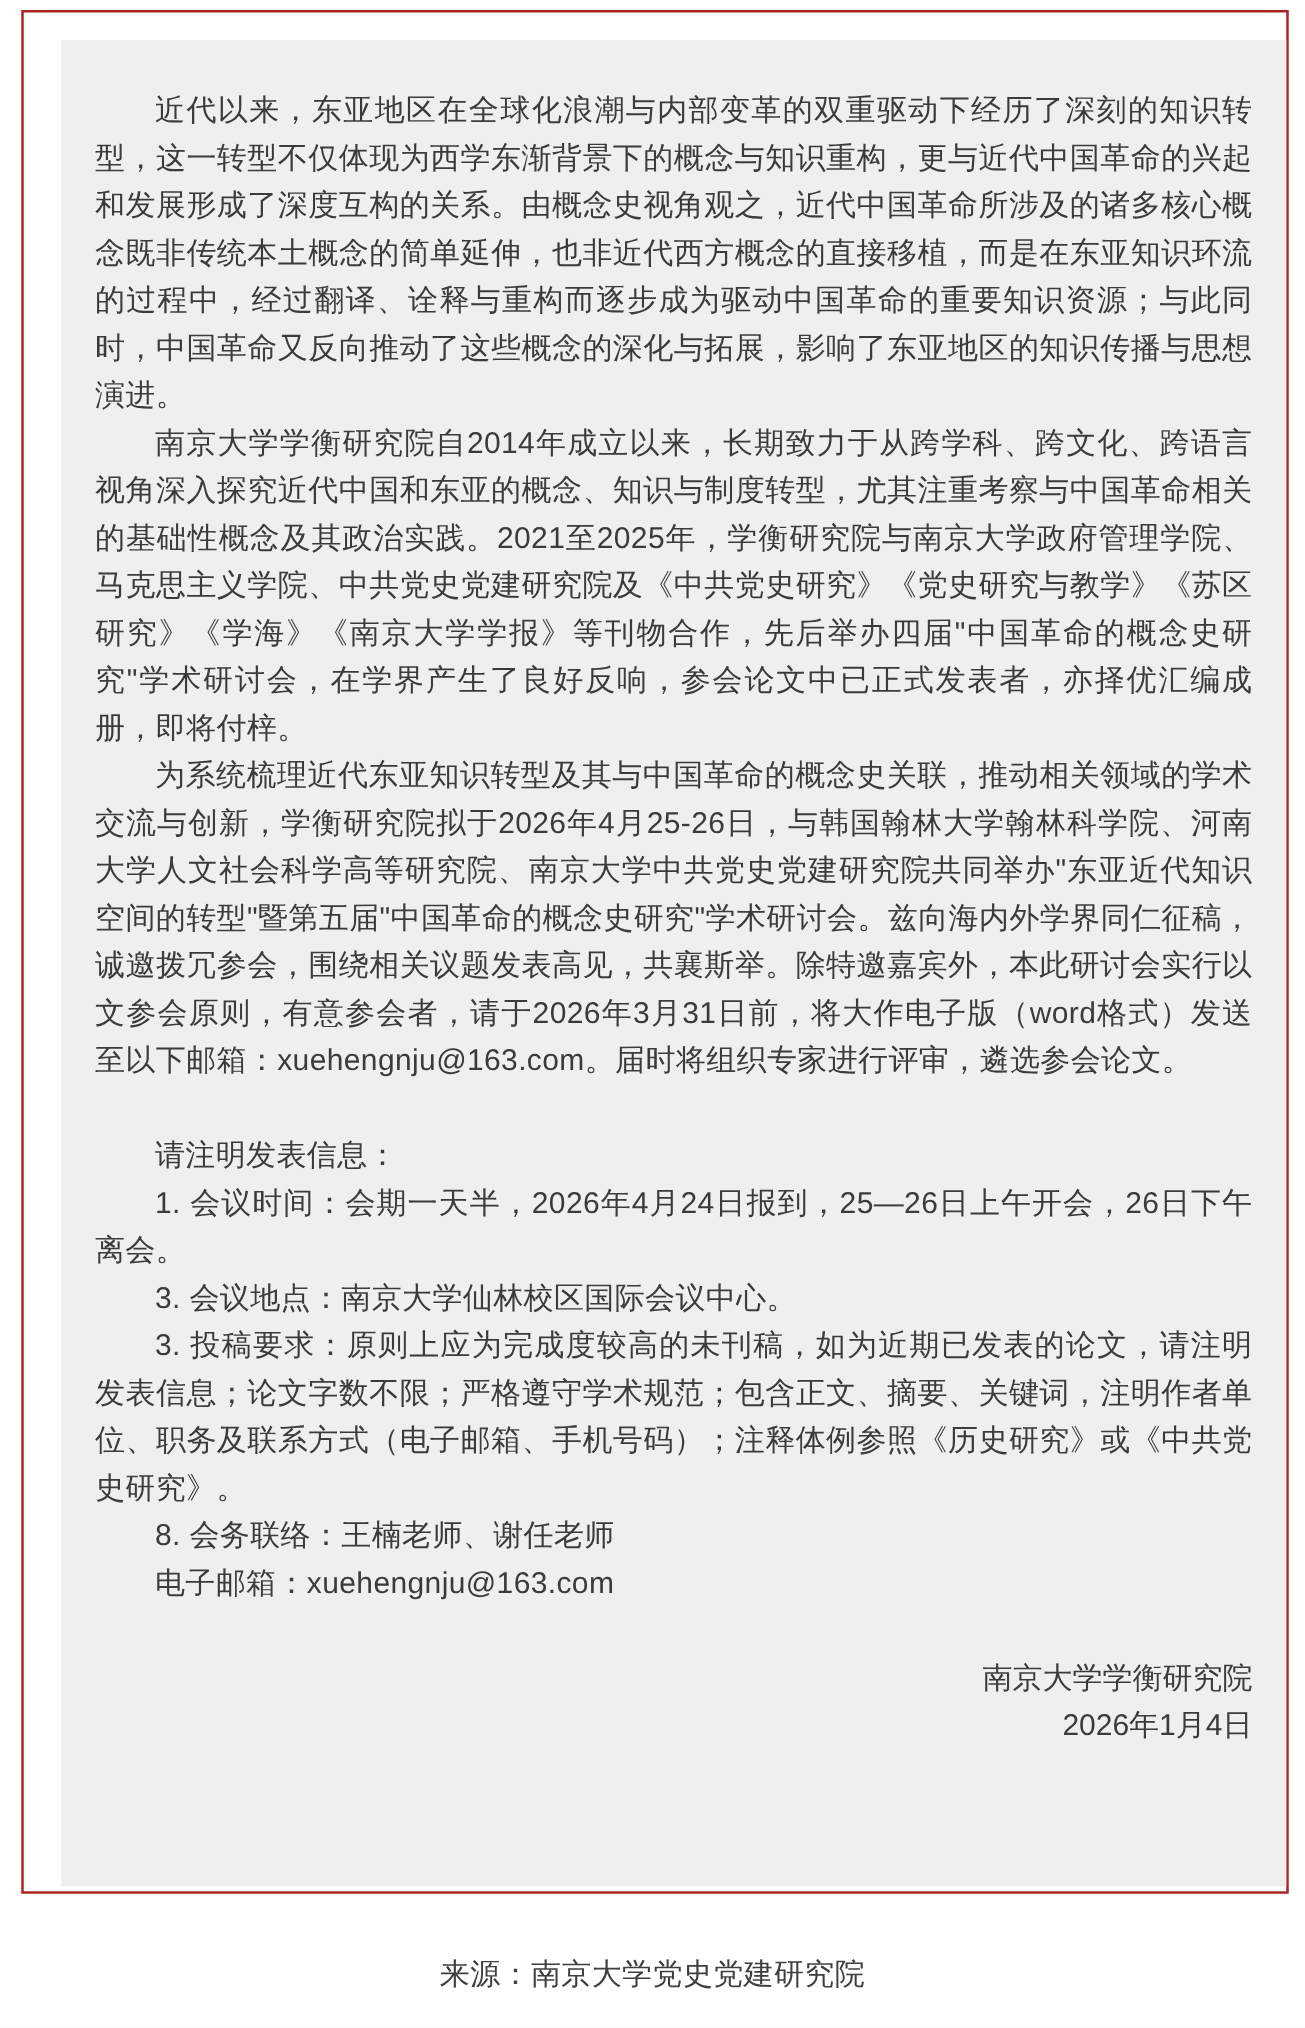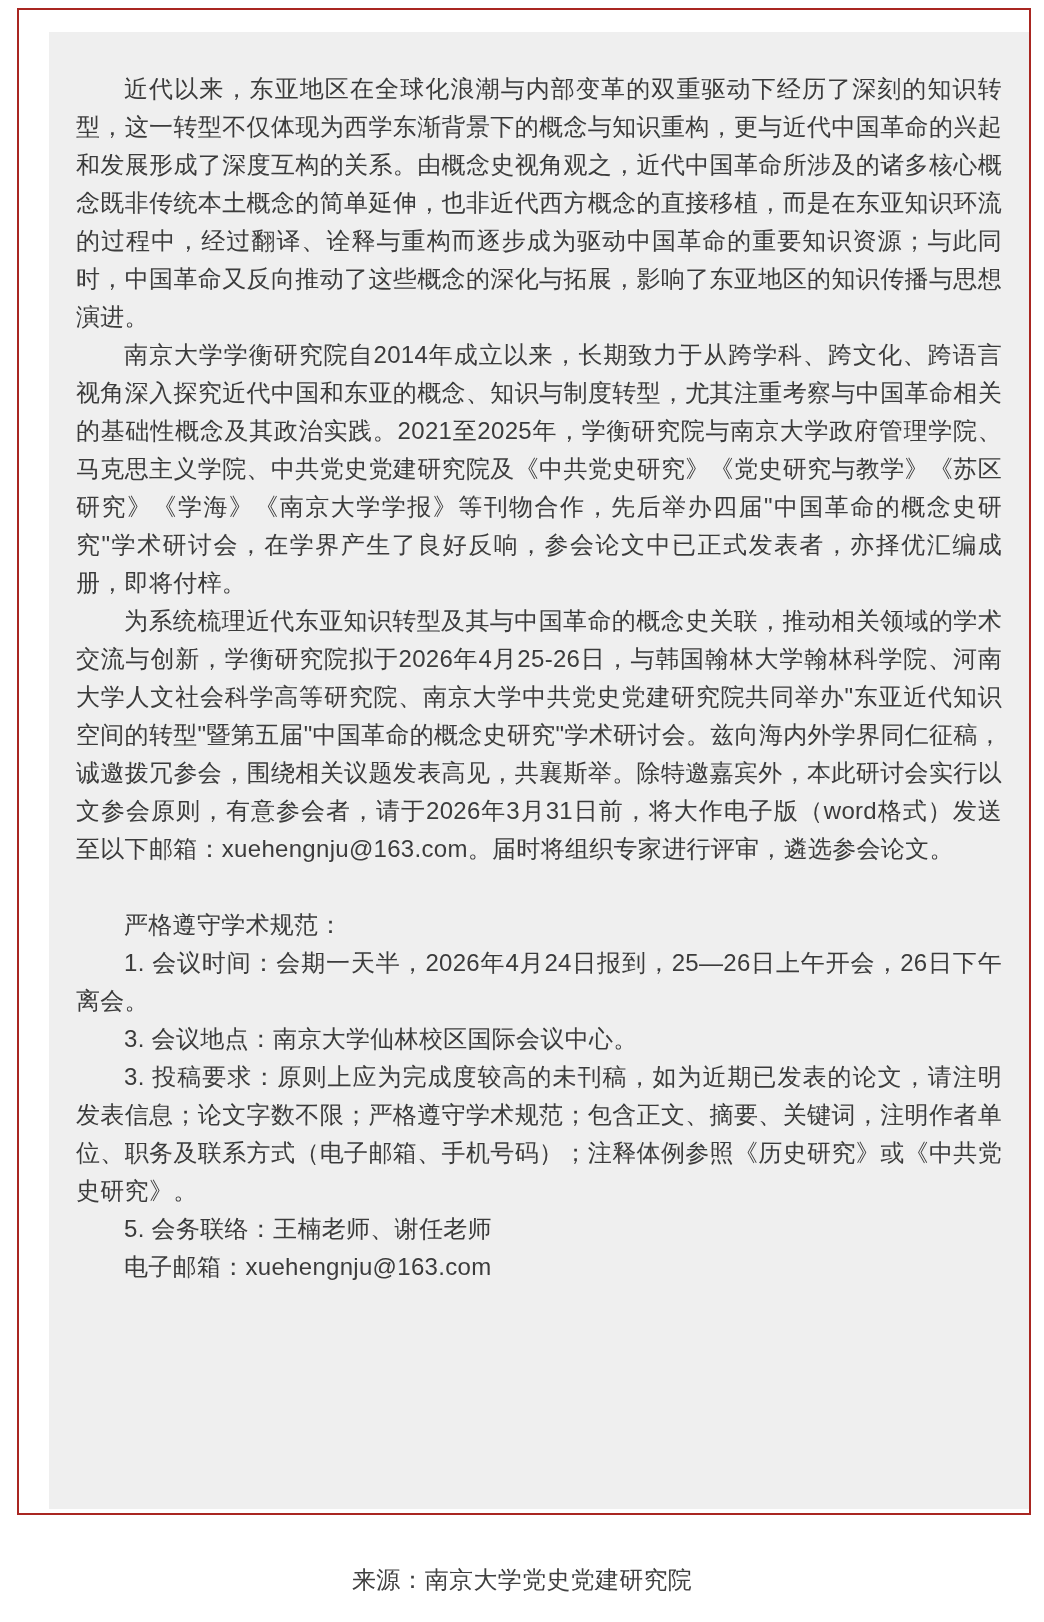--- a/index.html
+++ b/index.html
@@ -64,23 +64,27 @@
   </style>
 </head>
 <body>
 
 <div class="frame">
   <div class="content">
     <p>近代以来，东亚地区在全球化浪潮与内部变革的双重驱动下经历了深刻的知识转型，这一转型不仅体现为西学东渐背景下的概念与知识重构，更与近代中国革命的兴起和发展形成了深度互构的关系。由概念史视角观之，近代中国革命所涉及的诸多核心概念既非传统本土概念的简单延伸，也非近代西方概念的直接移植，而是在东亚知识环流的过程中，经过翻译、诠释与重构而逐步成为驱动中国革命的重要知识资源；与此同时，中国革命又反向推动了这些概念的深化与拓展，影响了东亚地区的知识传播与思想演进。</p>
     <p>南京大学学衡研究院自2014年成立以来，长期致力于从跨学科、跨文化、跨语言视角深入探究近代中国和东亚的概念、知识与制度转型，尤其注重考察与中国革命相关的基础性概念及其政治实践。2021至2025年，学衡研究院与南京大学政府管理学院、马克思主义学院、中共党史党建研究院及《中共党史研究》《党史研究与教学》《苏区研究》《学海》《南京大学学报》等刊物合作，先后举办四届"中国革命的概念史研究"学术研讨会，在学界产生了良好反响，参会论文中已正式发表者，亦择优汇编成册，即将付梓。</p>
     <p>为系统梳理近代东亚知识转型及其与中国革命的概念史关联，推动相关领域的学术交流与创新，学衡研究院拟于2026年4月25-26日，与韩国翰林大学翰林科学院、河南大学人文社会科学高等研究院、南京大学中共党史党建研究院共同举办"东亚近代知识空间的转型"暨第五届"中国革命的概念史研究"学术研讨会。兹向海内外学界同仁征稿，诚邀拨冗参会，围绕相关议题发表高见，共襄斯举。除特邀嘉宾外，本此研讨会实行以文参会原则，有意参会者，请于2026年3月31日前，将大作电子版（word格式）发送至以下邮箱：xuehengnju@163.com。届时将组织专家进行评审，遴选参会论文。</p>
     <div class="spacer"></div>
-    <p>严格遵守学术规范：</p>
+    <p>请注明发表信息：</p>
     <p>1. 会议时间：会期一天半，2026年4月24日报到，25—26日上午开会，26日下午离会。</p>
     <p>3. 会议地点：南京大学仙林校区国际会议中心。</p>
     <p>3. 投稿要求：原则上应为完成度较高的未刊稿，如为近期已发表的论文，请注明发表信息；论文字数不限；严格遵守学术规范；包含正文、摘要、关键词，注明作者单位、职务及联系方式（电子邮箱、手机号码）；注释体例参照《历史研究》或《中共党史研究》。</p>
-    <p>5. 会务联络：王楠老师、谢任老师</p>
+    <p>8. 会务联络：王楠老师、谢任老师</p>
     <p>电子邮箱：xuehengnju@163.com</p>
     <div class="spacer"></div>
+    <div class="signature">
+      <div>南京大学学衡研究院</div>
+      <div>2026年1月4日</div>
+    </div>
   </div>
 </div>
 
 <div class="footer">来源：南京大学党史党建研究院</div>
 
 </body></html>

